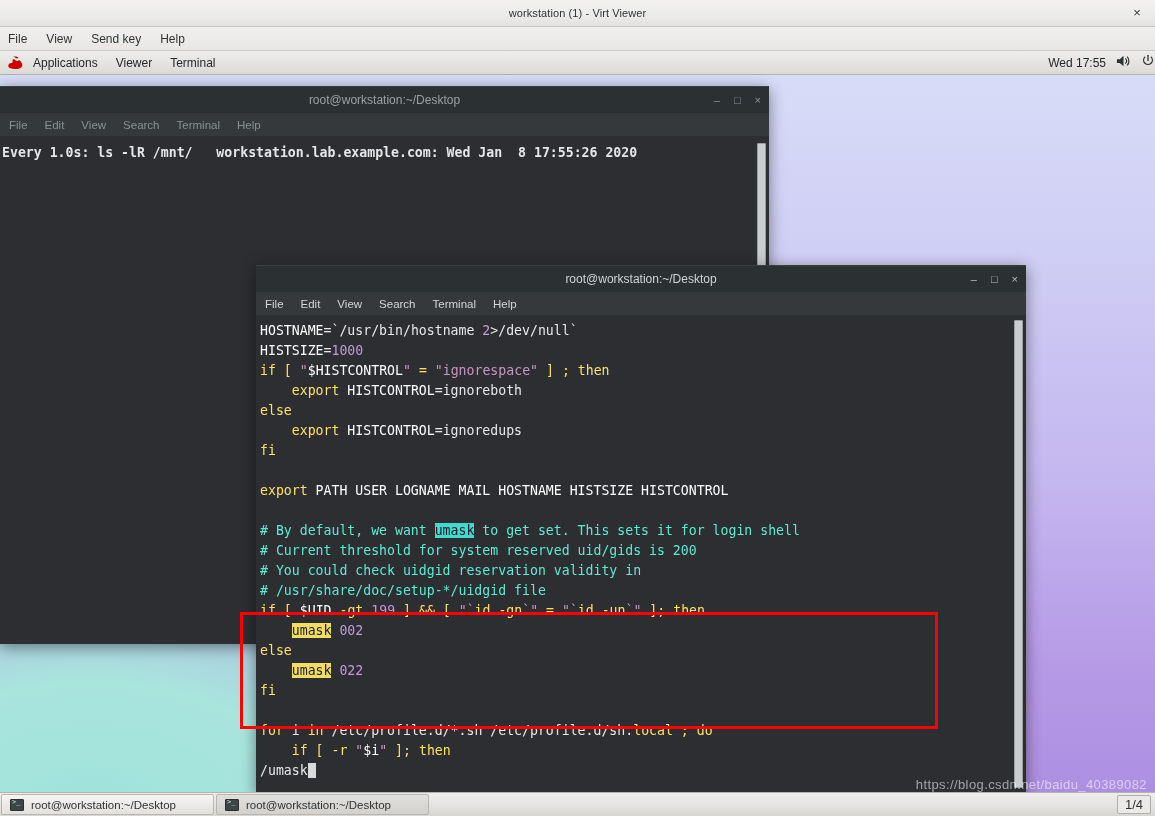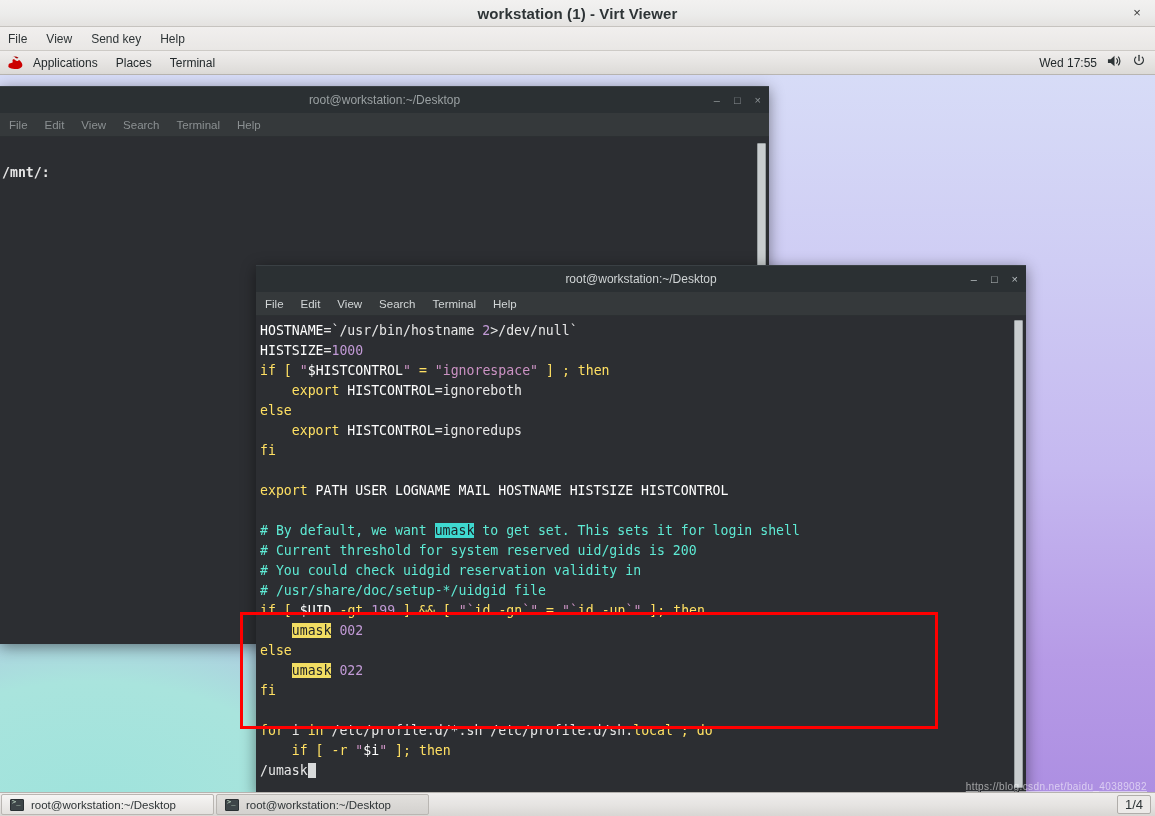--- a/index.html
+++ b/index.html
@@ -12,21 +12,21 @@
   #root { position: relative; width: 1155px; height: 816px; }
 
   
   .vv-titlebar {
     position: absolute; left: 0; top: 0; width: 1155px; height: 27px;
     background: linear-gradient(to bottom, #f2f1f0 0%, #ececeb 55%, #e4e2e0 100%);
     border-bottom: 1px solid #c6c3bf;
     display: flex; align-items: center; justify-content: center;
   }
   .vv-title {
-    font-size: 15px; color: #2e3436; font-weight: bold;
+    font-size: 11px; color: #2e3436; font-weight: normal;
     letter-spacing: .1px;
   }
   .vv-close {
     position: absolute; right: 10px; top: 50%; transform: translateY(-50%);
     width: 16px; height: 16px; line-height: 16px; text-align: center;
     font-size: 13px; color: #3b3b3b; cursor: pointer;
   }
   .vv-menubar {
     position: absolute; left: 0; top: 27px; width: 1155px; height: 24px;
     background: linear-gradient(to bottom,#f1efee 0%, #e9e7e5 100%);
@@ -41,21 +41,20 @@
   .gnome-panel {
     position: absolute; left: 0; top: 51px; width: 1155px; height: 24px;
     background: linear-gradient(to bottom,#efedec 0%,#e6e4e2 50%,#dcdad7 100%);
     border-bottom: 1px solid #b8b5b1;
     display: flex; align-items: center;
   }
   .gp-left { display: flex; align-items: center; gap: 0; padding-left: 6px; }
   .gp-left .gp-item { font-size: 12px; color: #23292b; padding: 2px 9px; cursor: pointer; }
   .gp-right {
     margin-left: auto; display: flex; align-items: center; gap: 10px;
-    padding-right: 9px;
   }
   .gp-clock { font-size: 12px; color: #23292b; cursor: pointer; }
   .rh-logo { width: 17px; height: 14px; position: relative; margin-right: 1px; }
 
   
   .desktop {
     position: absolute; left: 0; top: 75px; width: 1155px; height: 717px;
     background:
       radial-gradient(ellipse 900px 520px at 8% 102%, #9fe3dc 0%, #a9e4dd 24%, rgba(171,226,222,0) 62%),
       linear-gradient(to bottom, #d7dcf7 0%, #cfcdf4 26%, #c5b8f0 55%, #b69ae6 82%, #ad8fe2 100%);
@@ -156,22 +155,22 @@
     font-family: "DejaVu Sans Mono", monospace; font-size: 7px; color: #cfe9d2;
   }
   .workspace {
     margin-left: auto; margin-right: 4px;
     border: 1px solid #b0adaa; background: #eceae8;
     font-size: 13px; color: #2e3436; padding: 1px 7px; border-radius: 2px;
     cursor: pointer;
   }
   .watermark {
     position: absolute; right: 8px; bottom: 24px;
-    font-size: 10px; color: rgba(255,255,255,.55);
-    letter-spacing: .4px; pointer-events: none; white-space: nowrap; text-decoration: underline;
+    font-size: 13px; color: rgba(255,255,255,.55);
+    letter-spacing: .4px; pointer-events: none; white-space: nowrap;
   }
 </style>
 </head>
 <body>
 
 <div id="root">
 
   <div class="vv-titlebar">
     <div class="vv-title">workstation (1) - Virt Viewer</div>
     <div class="vv-close">×</div>
@@ -186,21 +185,21 @@
 
   <div class="gnome-panel">
     <div class="gp-left">
       <span class="rh-logo">
         <svg width="17" height="14" viewBox="0 0 34 28">
           <path d="M5 19c-1 2 0 4 3 5 5 2 14 3 19 1 5-2 7-6 5-10-1-3-4-6-6-7-1 1-2 2-4 2-2 0-3-2-5-3-2-1-4 0-4 2 0 1 1 3 0 4-1 1-4 1-6 2-2 1-2 3-2 4z" fill="#cc0000"></path>
           <path d="M13 4c0-2 2-3 4-2 2 1 3 3 5 3 1 0 2-1 3-2-2-1-5-2-7-2-3 0-5 1-5 3z" fill="#a30000"></path>
         </svg>
       </span>
       <span class="gp-item">Applications</span>
-      <span class="gp-item">Places</span>
+      <span class="gp-item">Viewer</span>
       <span class="gp-item">Terminal</span>
     </div>
     <div class="gp-right">
       <span class="gp-clock">Wed 17:55</span>
       <span>
         <svg width="15" height="14" viewBox="0 0 16 14">
           <path d="M1 5h3l4-3.5v11L4 9H1z" fill="#2e3436"></path>
           <path d="M10 4.2a4 4 0 010 5.6" stroke="#2e3436" stroke-width="1.3" fill="none"></path>
           <path d="M11.9 2.4a6.6 6.6 0 010 9.2" stroke="#2e3436" stroke-width="1.3" fill="none"></path>
         </svg>
@@ -228,22 +227,22 @@
     <div class="term-menubar dim">
       <span>File</span>
       <span>Edit</span>
       <span>View</span>
       <span>Search</span>
       <span>Terminal</span>
       <span>Help</span>
     </div>
     <div class="term-body">
       <div id="w1lines">
+          <div class="w1line">Every 1.0s: ls -lR /mnt/   workstation.lab.example.com: Wed Jan  8 17:55:26 2020</div>
           <div class="w1line">&nbsp;</div>
-          <div class="w1line">/mnt/:</div>
         </div>
       <div class="term-scroll" style="top:6px;height:150px;"></div>
     </div>
   </div>
 
   <div class="term-win" id="win2">
     <div class="term-titlebar">
       <div class="term-title">root@workstation:~/Desktop</div>
       <div class="win-btns">
         <span class="win-btn">–</span>

